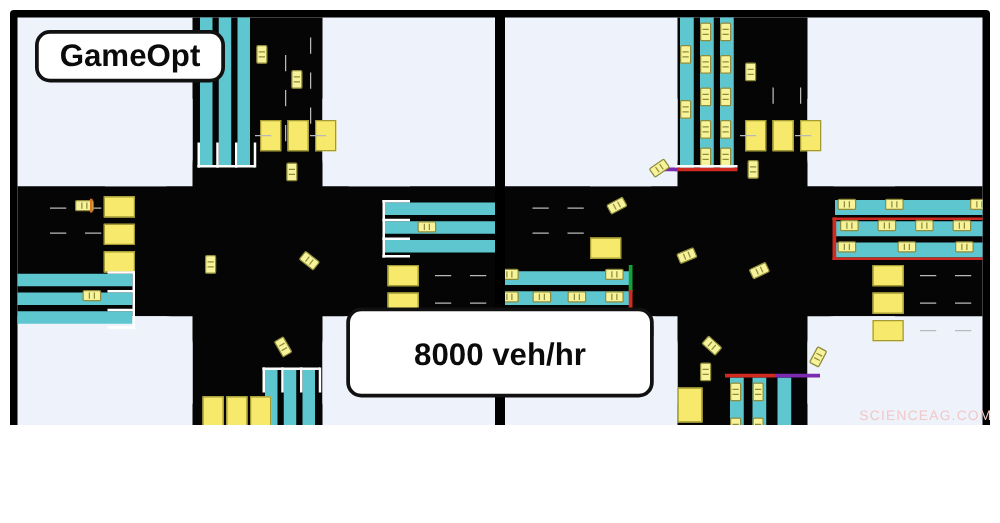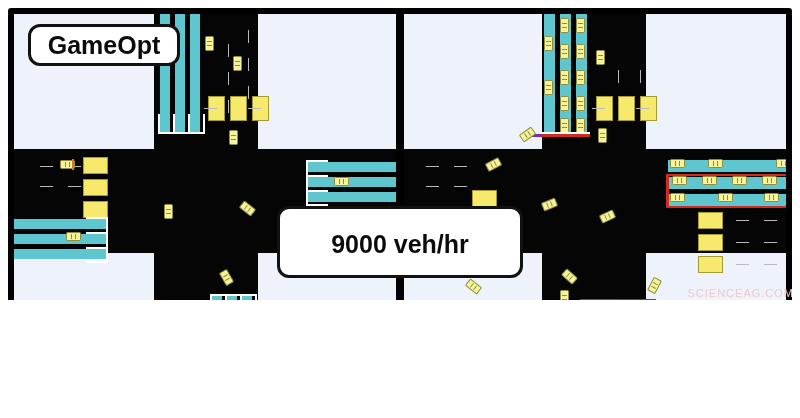--- a/index.html
+++ b/index.html
@@ -7,21 +7,21 @@
     margin: 0;
     padding: 0;
     background: #ffffff;
   }
   body {
     font-family: "Liberation Sans", sans-serif;
   }
   #stage {
     position: relative;
     width: 800px;
-    height: 300px;
+    height: 340px;
     background: #ffffff;
     overflow: hidden;
   }
   
   .frame {
     position: absolute;
     left: 8px;
     top: 8px;
     width: 784px;
     height: 386px;
@@ -390,18 +390,18 @@
   </div>
 
   <div class="divider"></div>
 
   <div class="label" id="label-gameopt">
     <span>GameOpt</span>
   </div>
 
 
   <div class="label" id="label-flow">
-    <span class="line2">9000 veh/hr</span>
+    <span class="line2">8000 veh/hr</span>
   </div>
 
   <div class="watermark">SCIENCEAG.COM</div>
 
 </div>
 
 </body></html>

